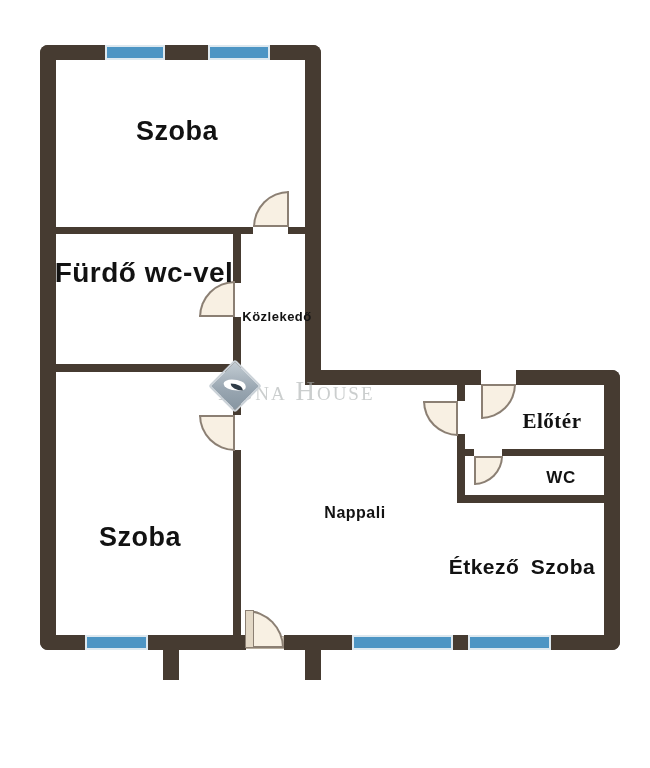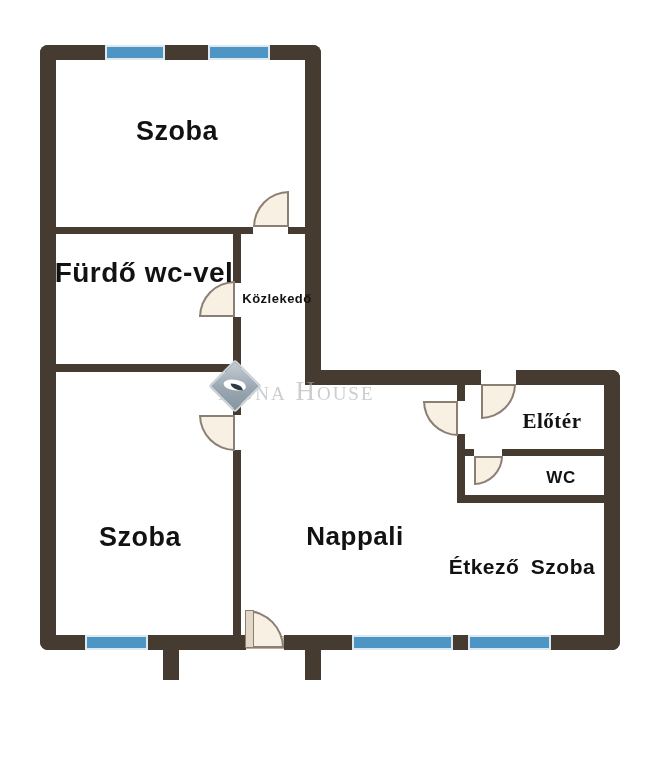--- a/index.html
+++ b/index.html
@@ -89,23 +89,23 @@
   <div class="door" style="left:199px;top:415px;width:36px;height:36px;border-radius:0 0 0 100%;"></div>
   <div class="door" style="left:423px;top:401px;width:35px;height:35px;border-radius:0 0 0 100%;"></div>
   <div class="door" style="left:481px;top:384px;width:35px;height:35px;border-radius:0 0 100% 0;"></div>
   <div class="door" style="left:474px;top:456px;width:29px;height:29px;border-radius:0 0 100% 0;"></div>
   <div class="doorway" style="left:246px;top:636px;width:38px;height:13px;"></div>
   <div class="door" style="left:246px;top:610px;width:38px;height:38px;border-radius:0 100% 0 0;"></div>
   <div class="door-leaf" style="left:245px;top:610px;width:9px;height:38px;"></div>
 
   <div class="room-label" style="left:177px;top:131px;font-size:27px;">Szoba</div>
   <div class="room-label" style="left:144px;top:273px;font-size:28px;">Fürdő wc-vel</div>
-  <div class="room-label" style="left:277px;top:298px;font-size:13px;">Közlekedő</div>
+  <div class="room-label" style="left:277px;top:316px;font-size:13px;">Közlekedő</div>
   <div class="room-label" style="left:140px;top:537px;font-size:27px;">Szoba</div>
-  <div class="room-label" style="left:355px;top:536px;font-size:26px;text-align:right;">Nappali</div>
+  <div class="room-label" style="left:355px;top:513px;font-size:16px;text-align:right;">Nappali</div>
   <div class="room-label" style="left:468px;top:567px;font-size:21px;margin-left:16px;">Étkező</div>
   <div class="room-label" style="left:563px;top:567px;font-size:21px;">Szoba</div>
   <div class="room-label" style="left:552px;top:421px;font-size:21px;font-family:Liberation Serif, serif;">Előtér</div>
   <div class="room-label" style="left:561px;top:478px;font-size:17px;">WC</div>
 
   <div class="wm wm-ghost">Duna House</div>
   <div class="wm wm-logo">
     <span class="swoosh"></span>
     <span class="swoosh-dark"></span>
   </div>

